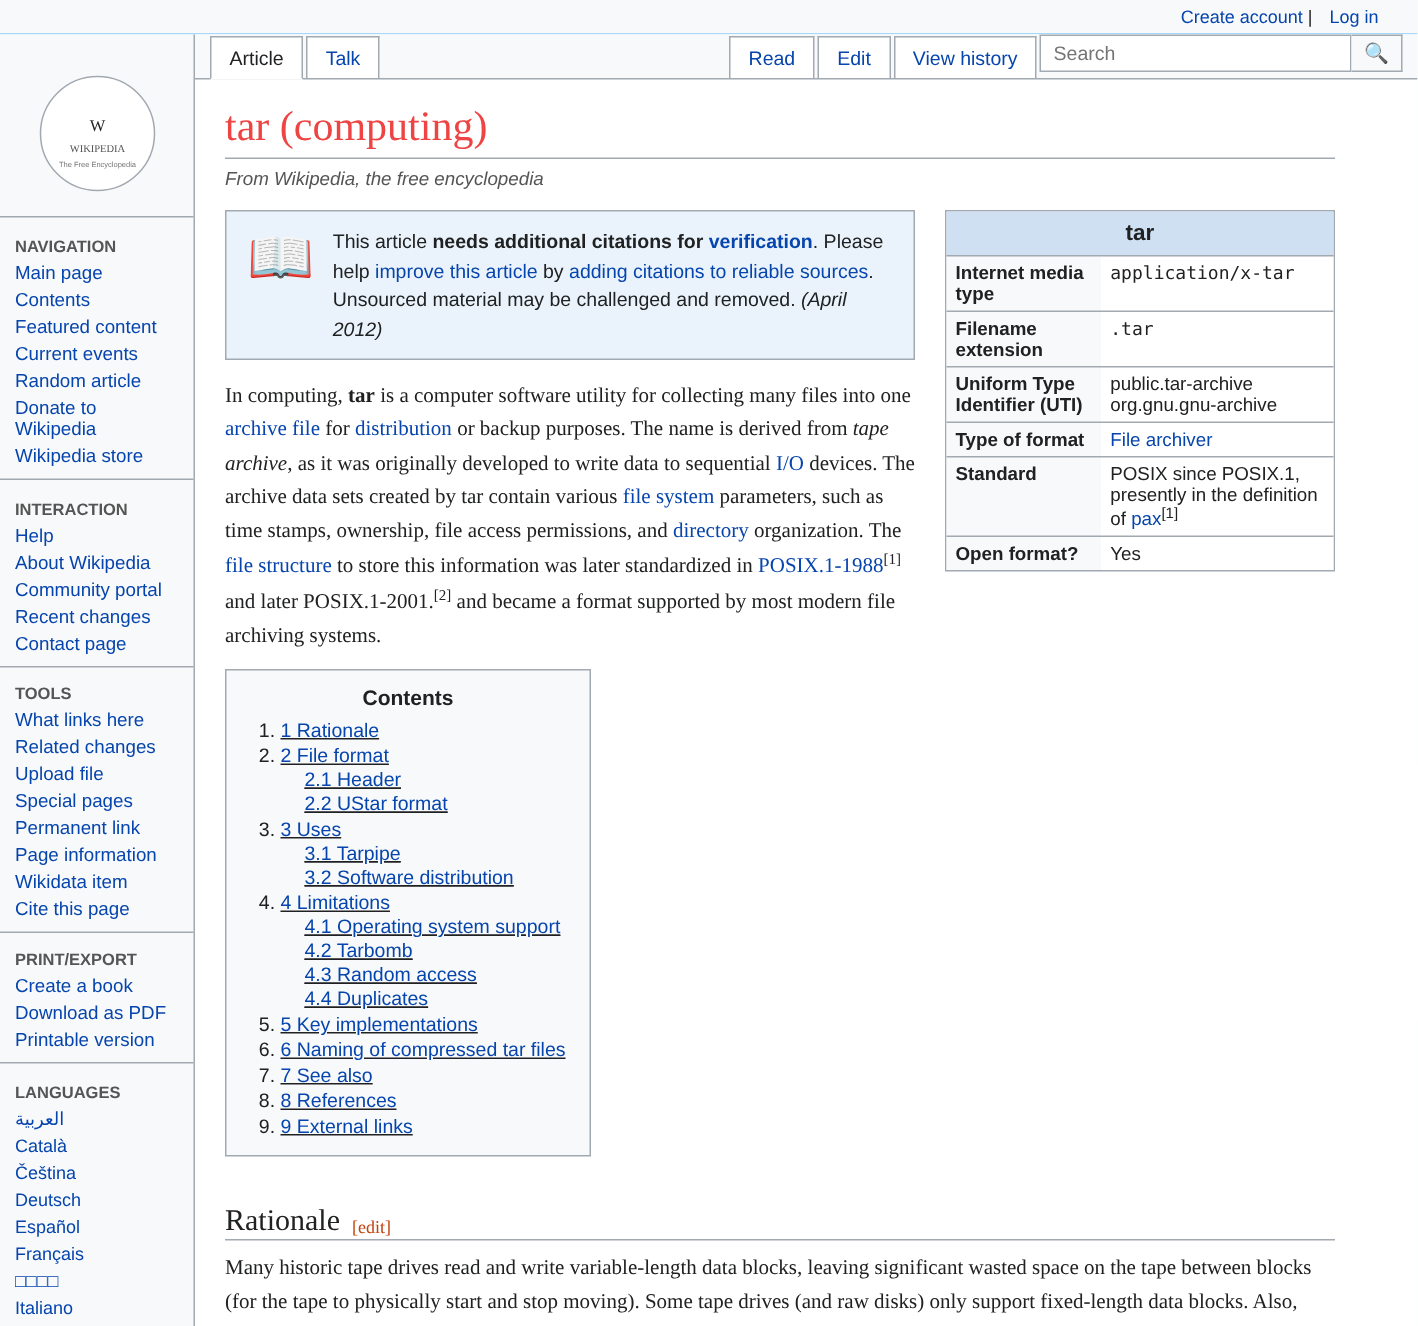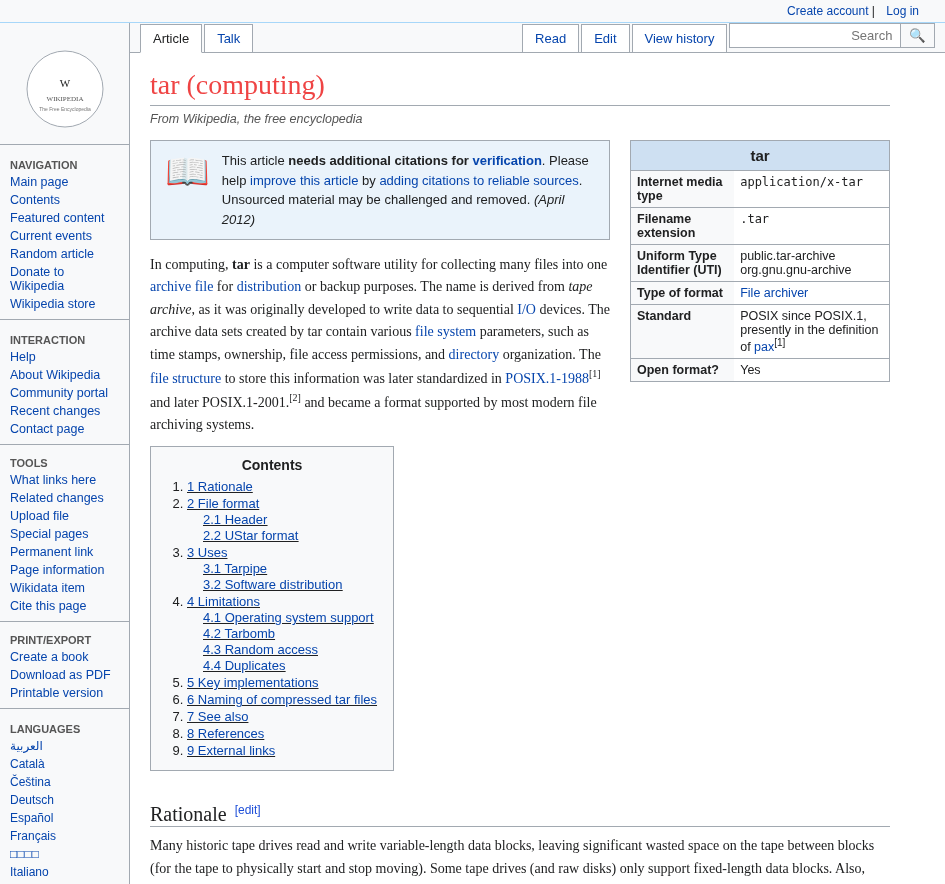--- a/index.html
+++ b/index.html
@@ -24,21 +24,21 @@
 
     
     #content-area { flex: 1; background: #fff; }
 
     
     #page-tabs { background: #f8f9fa; border-bottom: 1px solid #a2a9b1; display: flex; align-items: flex-end; padding: 0 10px; font-family: sans-serif; font-size: 13px; }
     .tab { padding: 6px 12px; border: 1px solid #a2a9b1; border-bottom: none; margin-right: 2px; background: #fff; cursor: pointer; color: #0645ad; font-size: 13px; }
     .tab.active { background: #fff; color: #202122; border-bottom: 1px solid #fff; margin-bottom: -1px; }
     .tab-spacer { flex: 1; }
     #search-bar { display: flex; align-items: center; margin-bottom: 4px; }
-    #search-input { border: 1px solid #a2a9b1; padding: 4px 8px; font-size: 13px; width: 172px; background: #fff; text-align: right; }
+    #search-input { border: 1px solid #a2a9b1; padding: 4px 8px; font-size: 13px; width: 208px; background: #fff; }
     #search-btn { background: #f8f9fa; border: 1px solid #a2a9b1; border-left: none; padding: 4px 8px; cursor: pointer; }
 
     
     #main-content { padding: 16px 20px; max-width: 780px; }
     #page-title { font-family: Linux Libertine, Georgia, Times, serif; font-size: 28px; font-weight: normal; border-bottom: 1px solid #a2a9b1; padding-bottom: 4px; margin-bottom: 6px; color: #ef4444; }
     #page-subtitle { font-size: 12.5px; color: #555; margin-bottom: 14px; font-family: sans-serif; font-style: italic; }
 
     
     .notice-box { display: flex; align-items: flex-start; background: #eaf3fb; border: 1px solid #a2a9b1; padding: 10px 14px; margin-bottom: 14px; font-family: sans-serif; font-size: 13px; max-width: 600px; }
     .notice-icon { font-size: 36px; margin-right: 12px; flex-shrink: 0; }
@@ -64,22 +64,22 @@
     
     .toc { background: #f8f9fa; border: 1px solid #a2a9b1; padding: 10px 16px; display: inline-block; font-family: sans-serif; font-size: 13px; margin-bottom: 14px; min-width: 220px; max-width: 380px; }
     .toc-title { font-weight: bold; text-align: center; margin-bottom: 6px; font-size: 14px; }
     .toc ol { margin: 0; padding-left: 20px; }
     .toc li { margin: 2px 0; text-decoration: underline; }
     .toc a { color: #0645ad; }
     .toc .toc-sub { padding-left: 16px; list-style: none; }
     .toc .toc-sub li { margin: 1px 0; }
 
     
-    .section-title { font-family: Linux Libertine, Georgia, Times, serif; font-size: 20px; font-weight: normal; border-bottom: 1px solid #a2a9b1; margin: 18px 0 8px; display: flex; align-items: flex-start; gap: 8px; }
-    .edit-link { font-size: 12px; font-family: Liberation Sans, sans-serif; color: #1d4ed8; font-weight: normal; }
+    .section-title { font-family: Linux Libertine, Georgia, Times, serif; font-size: 20px; font-weight: normal; border-bottom: 1px solid #a2a9b1; margin: 18px 0 8px; display: flex; align-items: flex-end; gap: 8px; }
+    .edit-link { font-size: 12px; font-family: Liberation Serif, serif; color: #c2410c; font-weight: normal; }
 
     
     .lang-section { margin-top: 10px; }
     .lang-item { padding: 2px 10px; }
     .lang-item a { color: #0645ad; font-size: 12px; }
 
     
     .tools-section { margin-top: 8px; }
 
     

